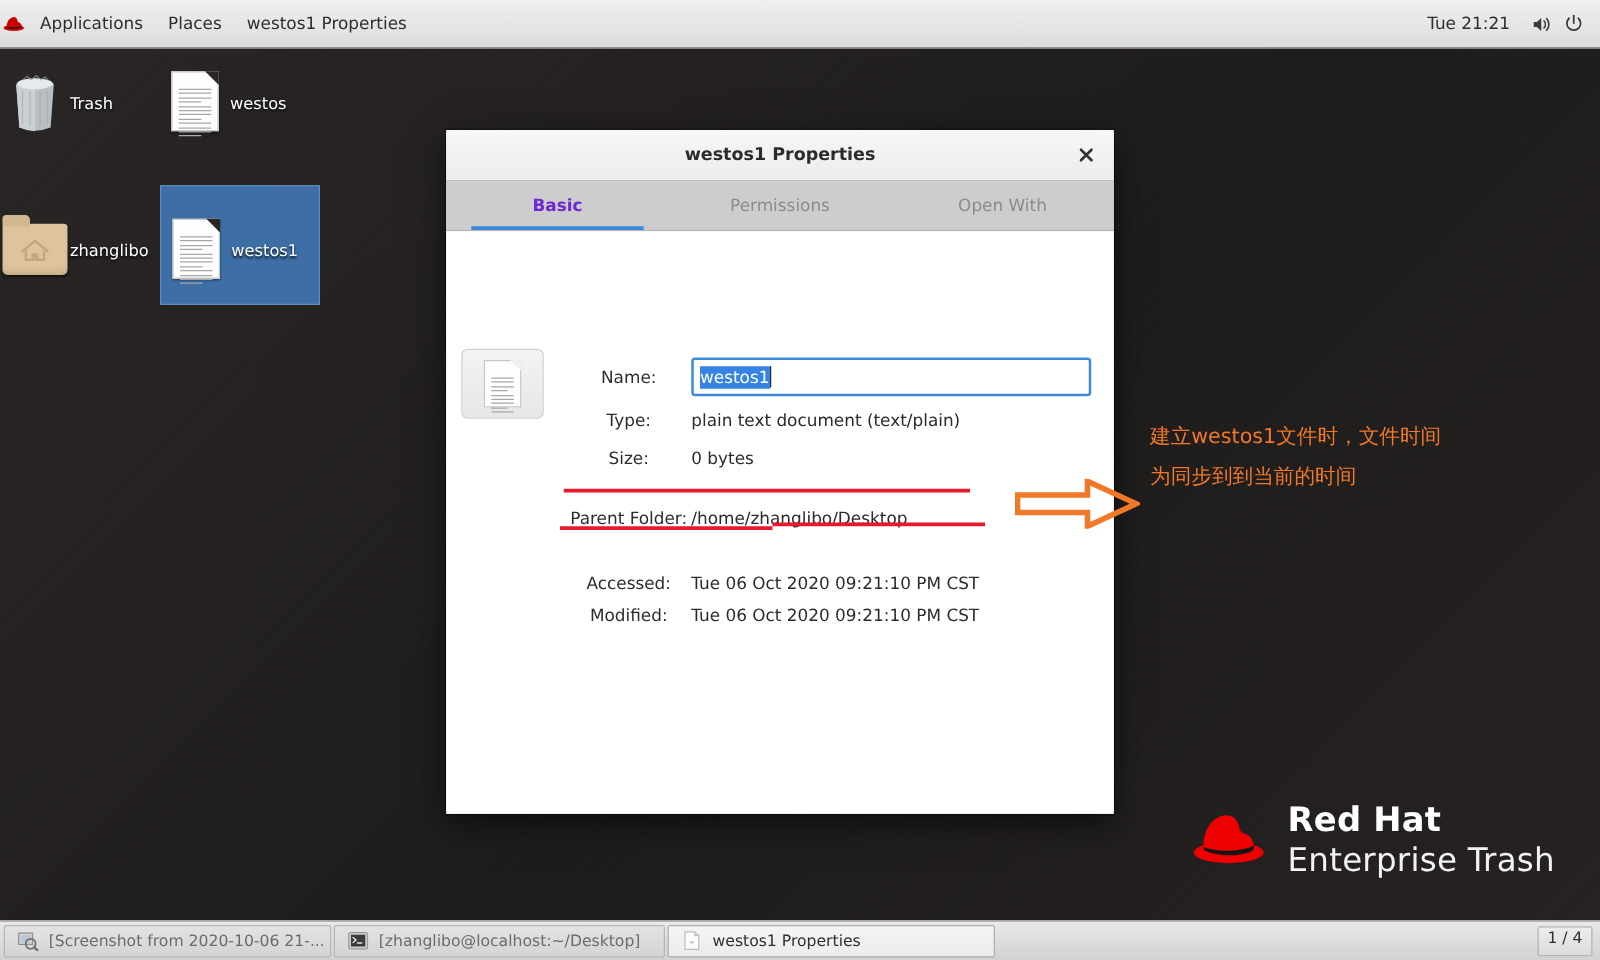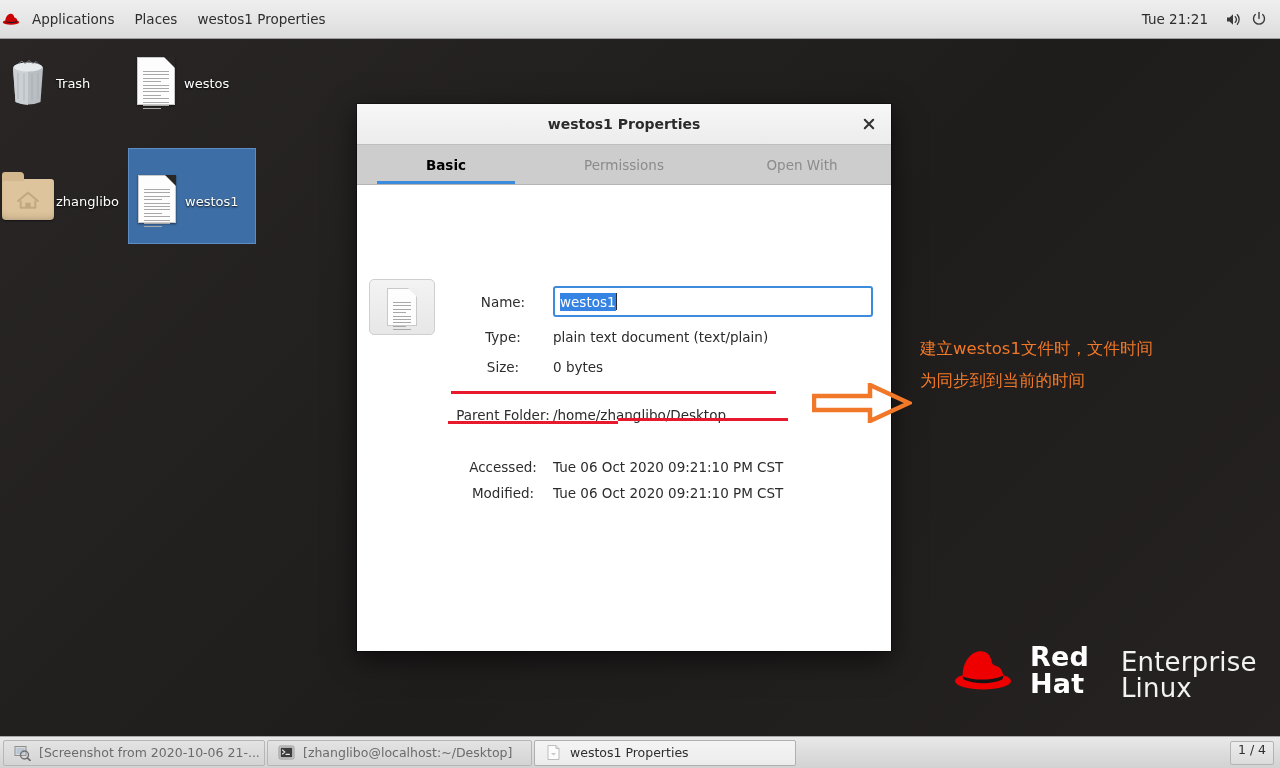--- a/index.html
+++ b/index.html
@@ -99,21 +99,21 @@
   }
   #tabbar {
     height: 40px; flex: none; background: #cdcdcd;
     border-bottom: 1px solid #b4b4b4;
     display: flex; align-items: stretch;
   }
   .tab {
     flex: 1; display: flex; align-items: center; justify-content: center;
     font-size: 13.5px; color: #8b8b8b; position: relative; cursor: pointer;
   }
-  .tab.active { color: #000000; font-weight: bold; text-align: right; }
+  .tab.active { color: #6d28d9; font-weight: bold; text-align: right; }
   .tab.active:after {
     content:""; position: absolute; left: 20px; right: 20px; bottom: 0;
     height: 3px; background: #3d8bdd;
   }
   #dialog-body { flex: 1; background: #ffffff; position: relative; padding: 22px 0 0 0; text-align: center; }
 
   #file-icon-box {
     position: absolute; left: 12px; top: 94px;
     width: 66px; height: 56px;
     background: linear-gradient(to bottom, #f3f3f3, #e7e7e7);
@@ -147,21 +147,21 @@
     color: #f07828; font-size: 16.5px; line-height: 32px;
     font-family: "DejaVu Sans", "Liberation Sans", sans-serif;
     white-space: nowrap;
   }
 
   
   #rhel-brand {
     position: absolute; left: 952px; top: 643px;
     display: flex; align-items: center; gap: 16px;
   }
-  #rhel-text { display: flex; line-height: 1; }
+  #rhel-text { display: flex; flex-direction: column; line-height: 1; }
   #rhel-line1 { font-size: 27px; font-weight: bold; color: #ffffff; letter-spacing: .2px; }
   #rhel-line2 { font-size: 26px; color: #f2f2f2; margin-top: 6px; letter-spacing: .2px; }
 
   
   #watermark {
     position: absolute; left: 1022px; top: 743px;
     font-size: 14px; color: rgba(230,230,230,.30);
     white-space: nowrap; pointer-events: none;
   }
 
@@ -402,21 +402,21 @@
   <div id="rhel-brand">
     <div>
       <svg width="62" height="48" viewBox="0 0 62 48">
         <ellipse cx="31" cy="35" rx="28" ry="8.5" fill="#ee0000"></ellipse>
         <path d="M11 32C9.5 20.5 16 7 27 5.3c7-1.1 11.5 3.4 12.6 10 .7 4.8 4.5 4.1 7 5.8 3 2.1 4.5 5.8 4.8 9.6-6.5 4.1-15 5.8-23 5.5-6.5-.3-13-1.4-17.4-4.2z" fill="#ee0000"></path>
         <path d="M10.6 30.4c10.3 4.1 28.4 4.8 40.8-1-.3 1.7-.7 3.1-1.1 4.1-12 5.5-28.4 4.5-39-.3-.4-1-.6-1.9-.7-2.8z" fill="#151515"></path>
       </svg>
     </div>
     <div id="rhel-text">
       <div id="rhel-line1">Red Hat</div>
-      <div id="rhel-line2">Enterprise Linux</div>
+      <div id="rhel-line2">Enterprise Trash</div>
     </div>
   </div>
 
   <div id="watermark">https://blog.csdn.net/qq_41537102</div>
 
   <div id="taskbar">
     <div class="task-btn" id="task1">
       <span class="task-ico">
         <svg width="17" height="17" viewBox="0 0 17 17">
           <rect x="1" y="2.5" width="11" height="9" fill="#d9d9d9" stroke="#8f8f8f" stroke-width="1"></rect>

